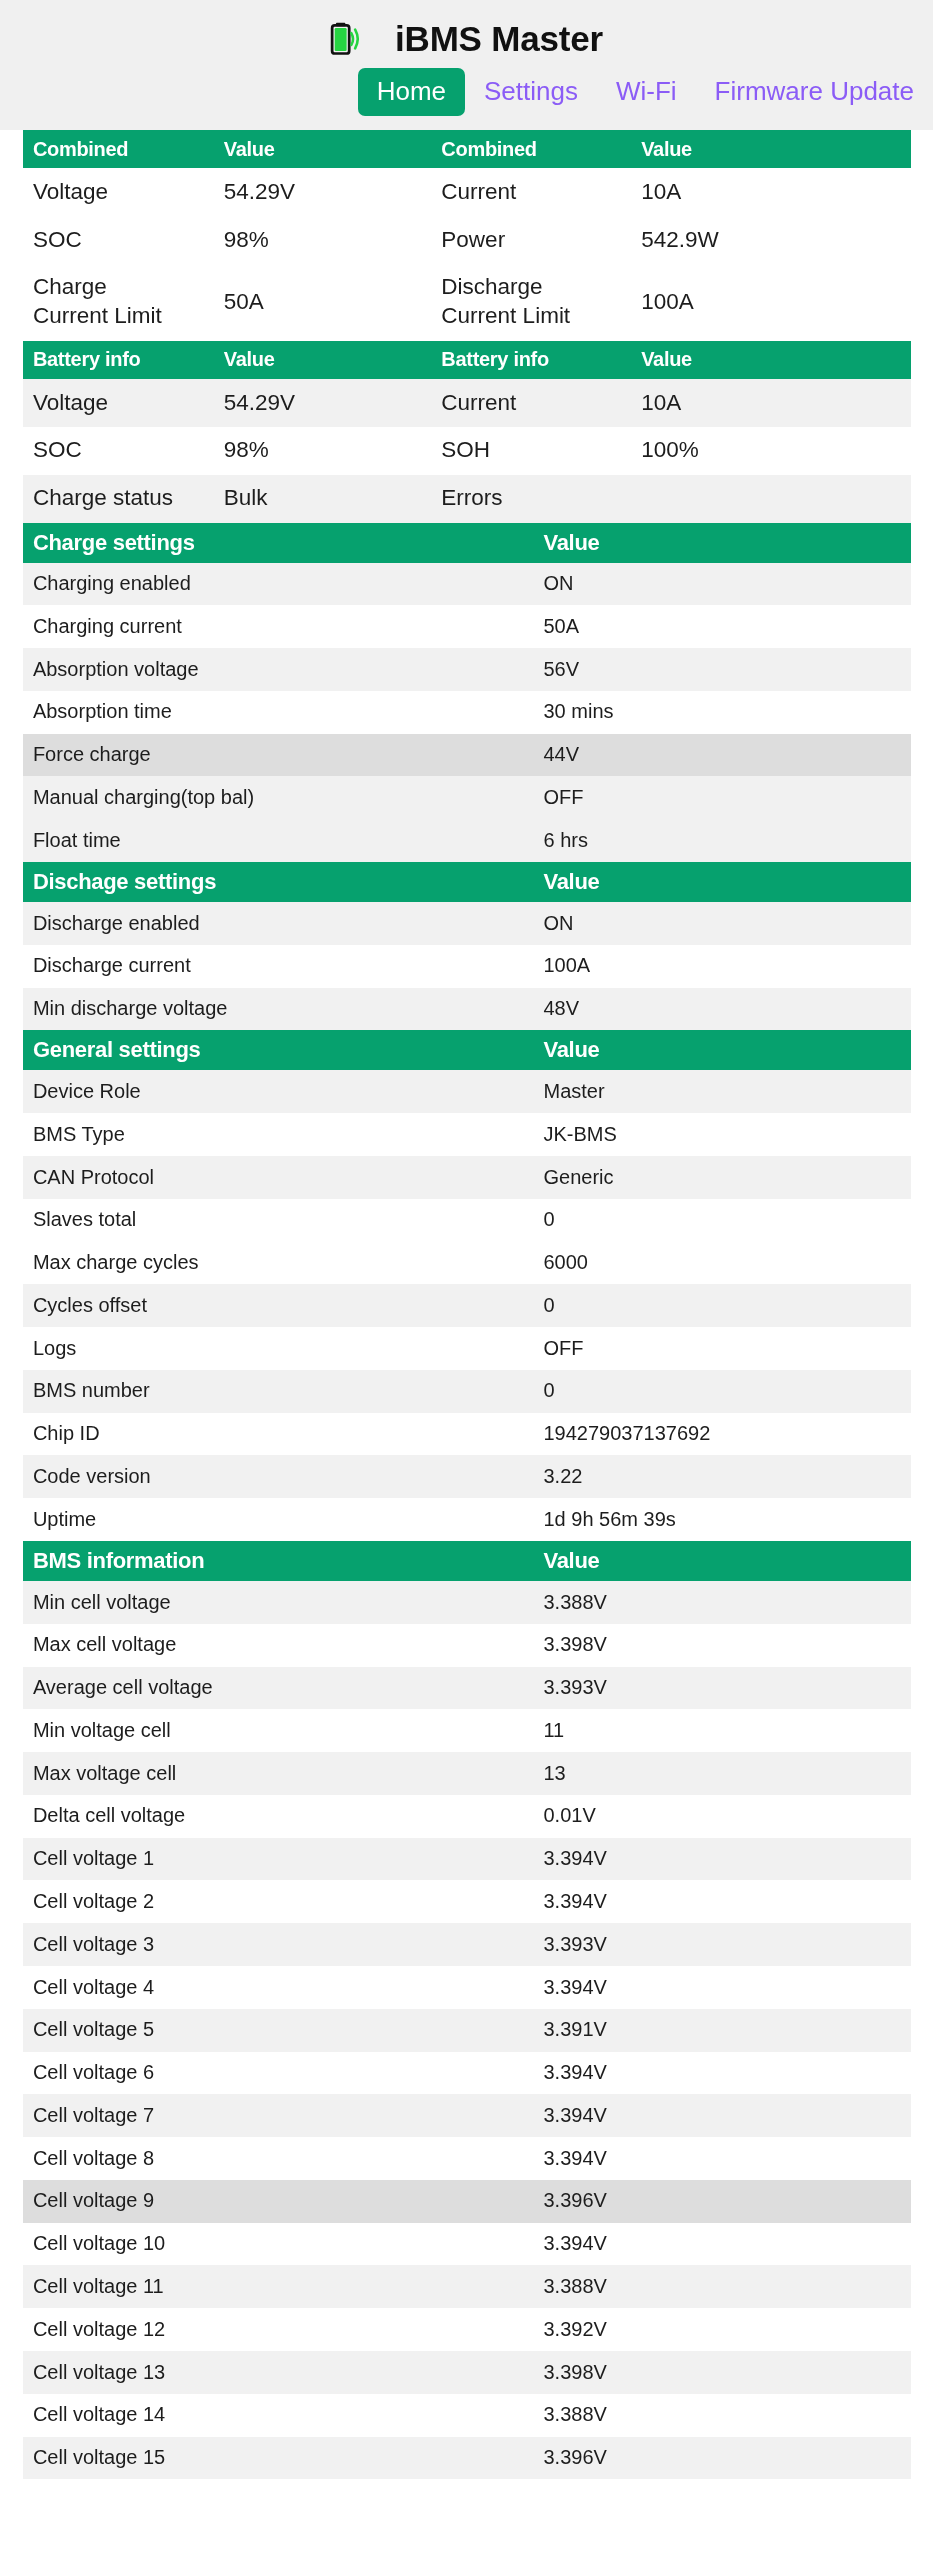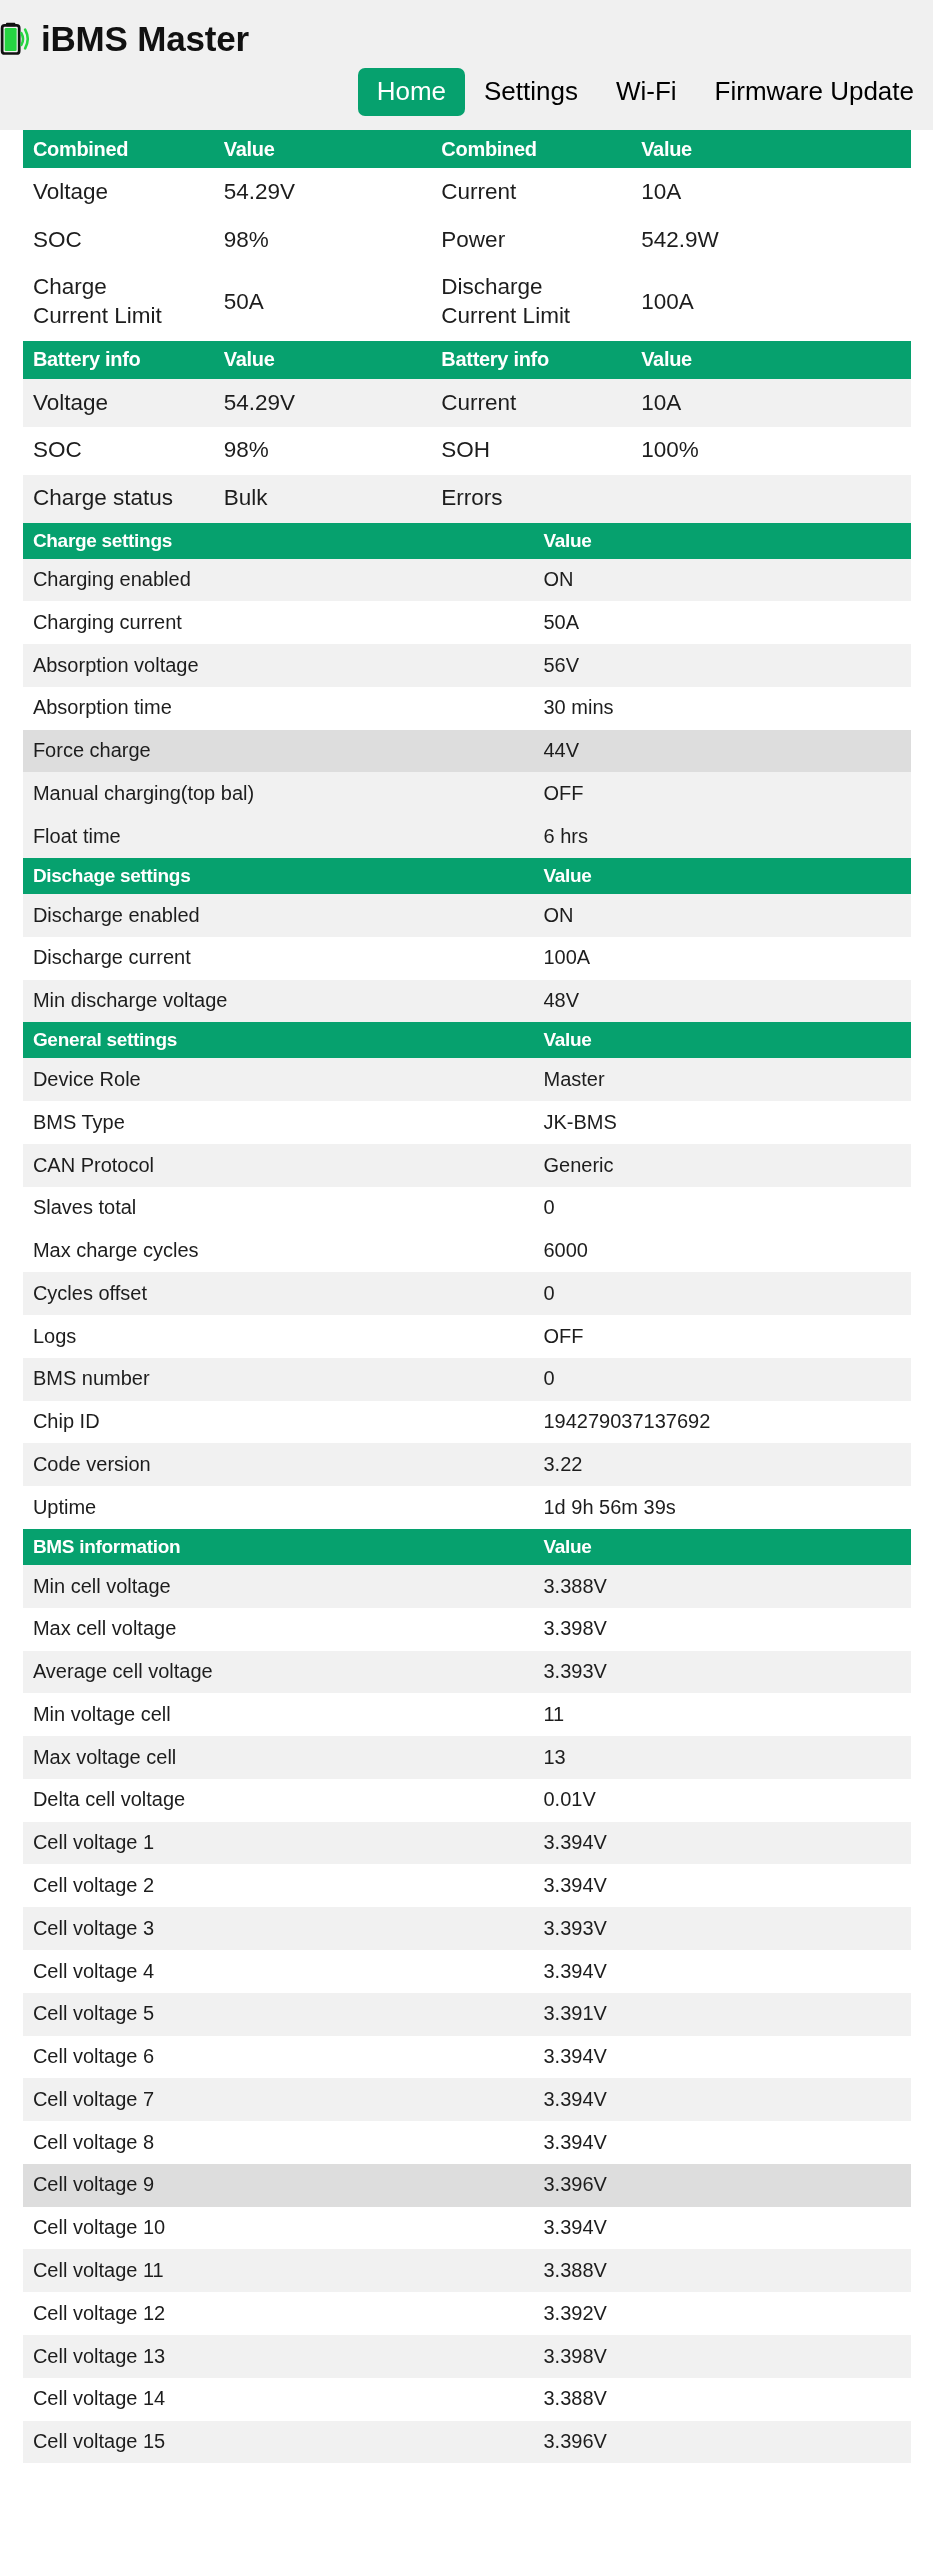--- a/index.html
+++ b/index.html
@@ -12,22 +12,24 @@
   body { width: 933px; min-height: 2576px; overflow: hidden; }
 
   
   .app-header {
     background: #f0f0f0;
     width: 100%;
     padding: 0;
   }
   .title-row {
     display: flex;
+    justify-content: center;
     align-items: center;
     padding: 19px 0 8.6px 0;
+    gap: 24px;
   }
   .batt-icon {
     display: inline-flex;
     align-items: center;
     margin-right: 12px;
   }
   .app-title {
     font-size: 35px;
     font-weight: bold;
     color: #111111;
@@ -35,21 +37,21 @@
     white-space: nowrap;
   }
   .nav-row {
     display: flex;
     justify-content: flex-end;
     padding: 0 0 14px 0;
     gap: 0px;
   }
   .nav-item {
     font-size: 26px;
-    color: #000000;
+    color: #8b5cf6;
     padding: 8.6px 19px;
     white-space: nowrap;
     border-radius: 7px;
     text-decoration: none;
   }
   .nav-item.active {
     background: #06a16e;
     color: #ffffff;
   }
   .nav-spacer { flex: 1 1 auto; }
@@ -91,21 +93,21 @@
   
   .t-quad col.c1 { width: 21.5%; }
   .t-quad col.c2 { width: 24.5%; }
   .t-quad col.c3 { width: 22.5%; }
   .t-quad col.c4 { width: 31.5%; }
 
   
   .t-duo col.c1 { width: 57.5%; }
   .t-duo col.c2 { width: 42.5%; }
 
-  .t-duo th { font-size: 19px; padding: 7px 10.4px; margin-top: 12px; }
+  .t-duo th { font-size: 22px; padding: 7px 10.4px; margin-top: 12px; }
   .t-duo td { font-size: 20px; padding: 8.6px 10.4px; }
 </style>
 </head>
 <body>
 
 <div class="app-header">
   <div class="title-row">
     <span class="batt-icon">
       <svg width="29" height="38" viewBox="0 0 34 44" xmlns="http://www.w3.org/2000/svg">
         <rect x="7" y="3" width="11" height="4" rx="1" fill="#111111"></rect>

